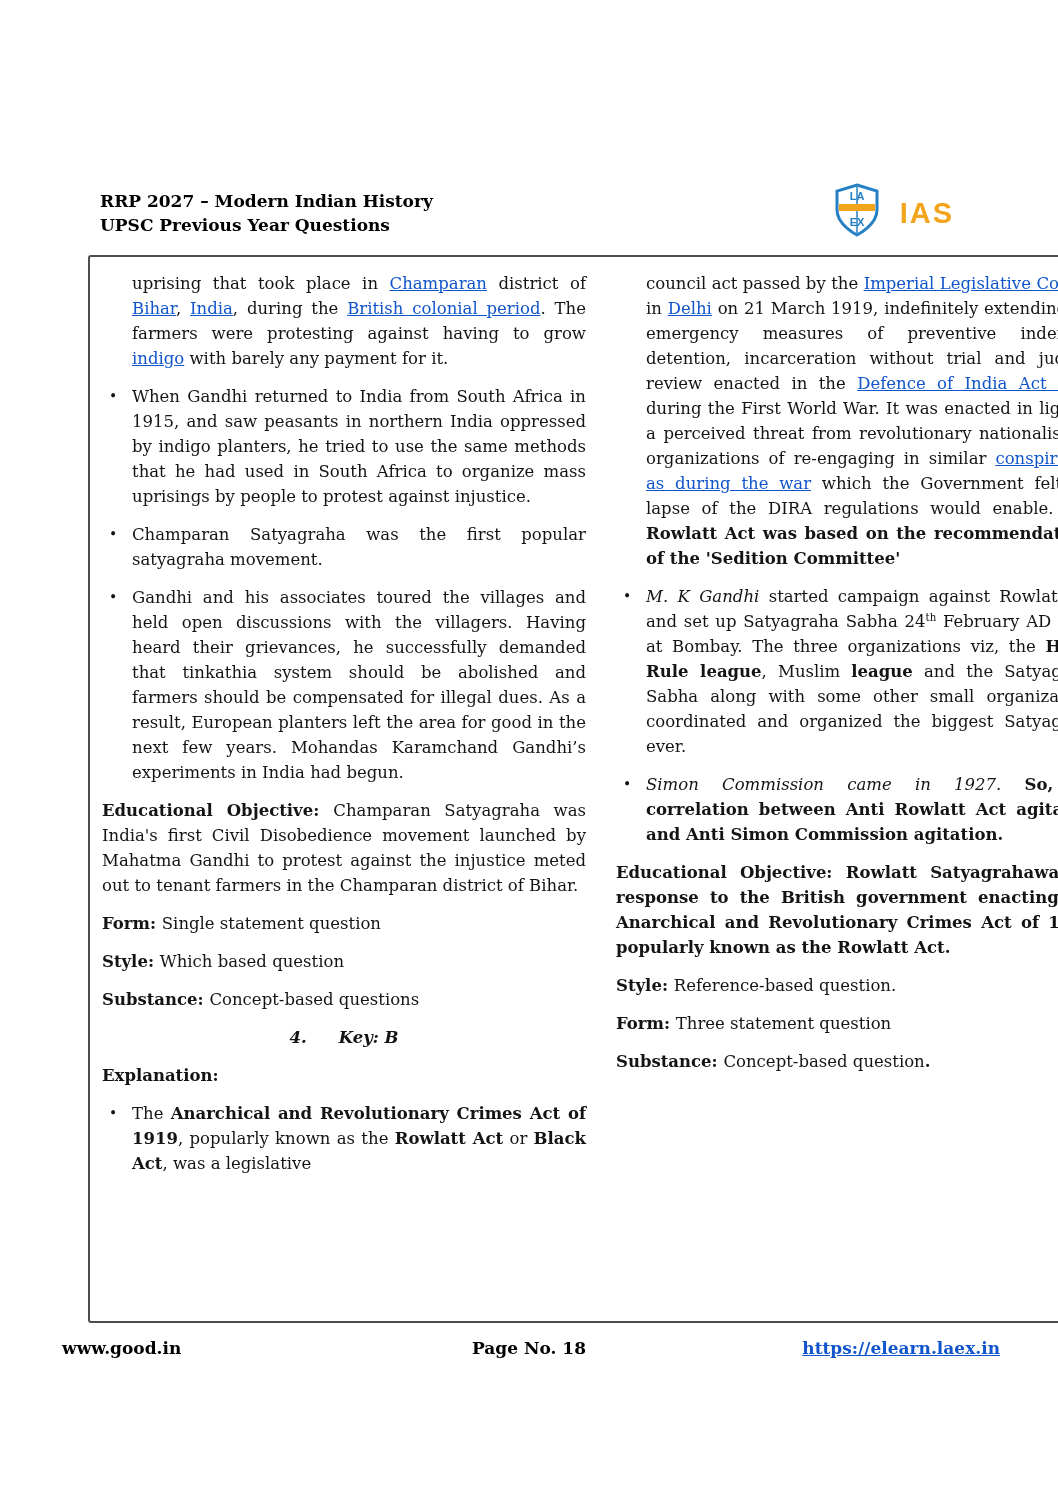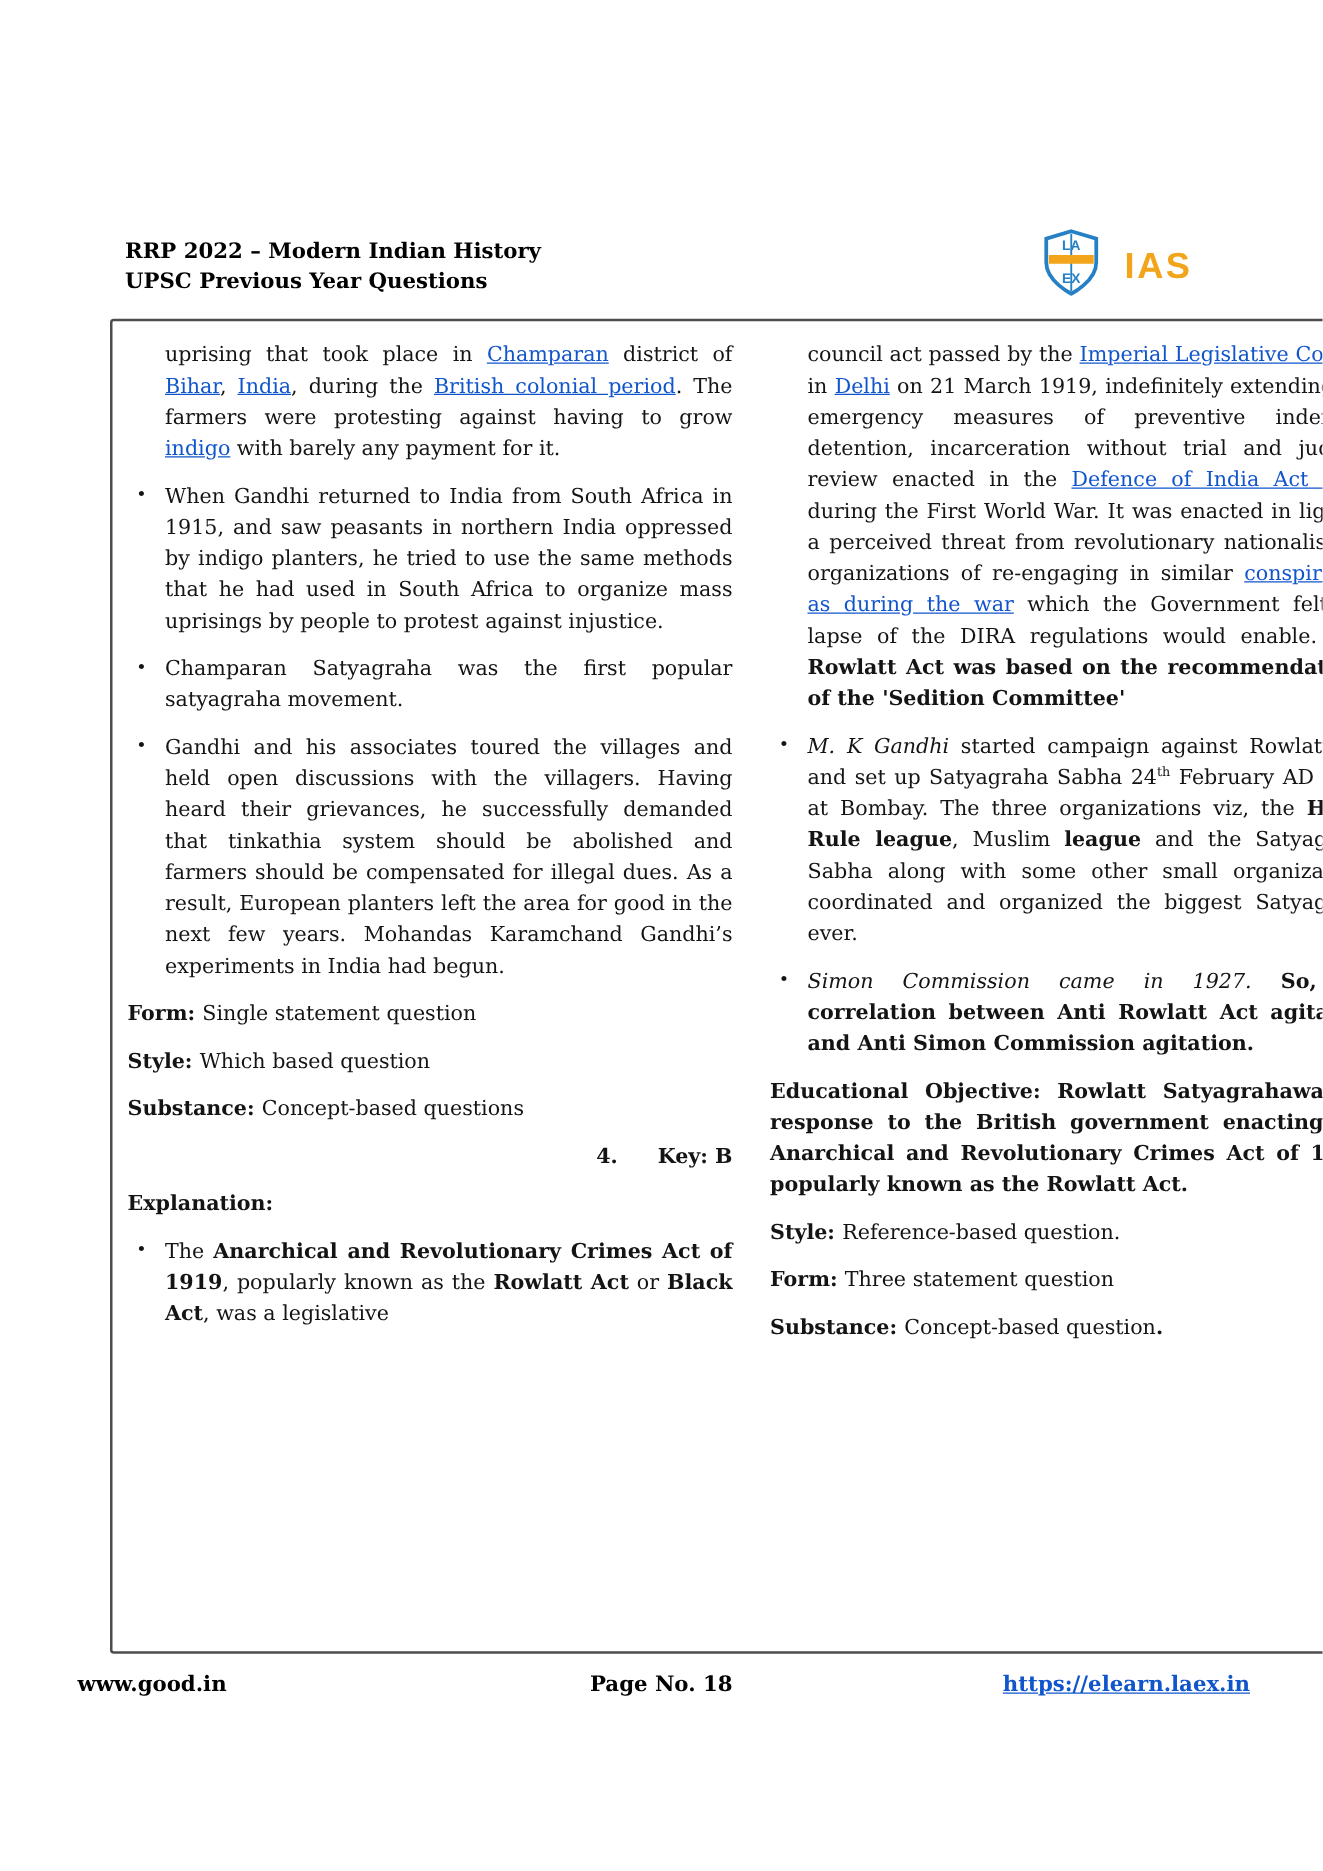--- a/index.html
+++ b/index.html
@@ -41,21 +41,21 @@
   .columns { display:flex; gap:30px; }
   .col {
     flex:1 1 0; font-size:16.5px; line-height:25px;
     text-align:justify; color:#141414;
   }
 
   
   .block { margin-bottom:13px; }
   .cont { padding-left:30px; }
   .para { padding-left:0; }
-  .keyline { padding-left:0; text-align:right; }
+  .keyline { padding-left:0; text-align:center;font-style:italic; }
   .keyline > *:nth-child(2) { margin-left:32px; }
   .bullet { display:flex; }
   .marker { flex:0 0 30px; padding-left:7px; font-size:14px; line-height:25px; }
   .btext { flex:1 1 auto; text-align:justify; }
 
   .b { font-weight:bold; }
   .i { font-style:italic; }
   .sup { vertical-align:super; font-size:0.62em; line-height:0; }
   a.link { color:var(--link_blue,#1155cc); text-decoration:underline; cursor:pointer; }
 
@@ -73,21 +73,21 @@
     font-weight:bold; font-size:17px;
     color:var(--link_blue,#1155cc); text-decoration:underline; cursor:pointer;
   }
 </style>
 </head>
 <body>
 
 <div class="page">
 
   <div class="doc-header-titles">
-    <div>RRP 2022 – Modern Indian History</div>
+    <div>RRP 2027 – Modern Indian History</div>
     <div>UPSC Previous Year Questions</div>
   </div>
 
   <div class="logo">
     <span class="shield">
       <svg width="48" height="56" viewBox="0 0 48 56" aria-hidden="true">
         <path d="M24 3 L44 9 V28 C44 43 24 53 24 53 C24 53 4 43 4 28 V9 Z" fill="#ffffff" stroke="#2580c5" stroke-width="3"></path>
         <line x1="24" y1="5" x2="24" y2="51" stroke="#2580c5" stroke-width="1.5"></line>
         <rect x="6" y="22" width="36" height="7" fill="#f2a41b"></rect>
         <text x="24" y="18" text-anchor="middle" font-size="11" font-weight="bold" fill="#2580c5" font-family="sans-serif">LA</text>
@@ -106,20 +106,21 @@
             <div class="btext"><span>When Gandhi returned to India from South Africa in 1915, and saw peasants in northern India oppressed by indigo planters, he tried to use the same methods that he had used in South Africa to organize mass uprisings by people to protest against injustice.</span></div>
           </div>
           <div class="block bullet">
             <span class="marker">•</span>
             <div class="btext"><span>Champaran Satyagraha was the first popular satyagraha movement.</span></div>
           </div>
           <div class="block bullet">
             <span class="marker">•</span>
             <div class="btext"><span>Gandhi and his associates toured the villages and held open discussions with the villagers. Having heard their grievances, he successfully demanded that tinkathia system should be abolished and farmers should be compensated for illegal dues. As a result, European planters left the area for good in the next few years. Mohandas Karamchand Gandhi’s experiments in India had begun.</span></div>
           </div>
+          <div class="block para"><span class="b">Educational Objective: </span><span>Champaran Satyagraha was India's first Civil Disobedience movement launched by Mahatma Gandhi to protest against the injustice meted out to tenant farmers in the Champaran district of Bihar.</span></div>
           <div class="block para"><span class="b">Form: </span><span>Single statement question</span></div>
           <div class="block para"><span class="b">Style: </span><span>Which based question</span></div>
           <div class="block para"><span class="b">Substance: </span><span>Concept-based questions</span></div>
           <div class="block keyline"><span class="b">4.</span><span class="b">Key: B</span></div>
           <div class="block para"><span class="b">Explanation:</span></div>
           <div class="block bullet">
             <span class="marker">•</span>
             <div class="btext"><span>The </span><span class="b">Anarchical and Revolutionary Crimes Act of 1919</span><span>, popularly known as the </span><span class="b">Rowlatt Act</span><span> or </span><span class="b">Black Act</span><span>, was a legislative</span></div>
           </div>
         </div>

